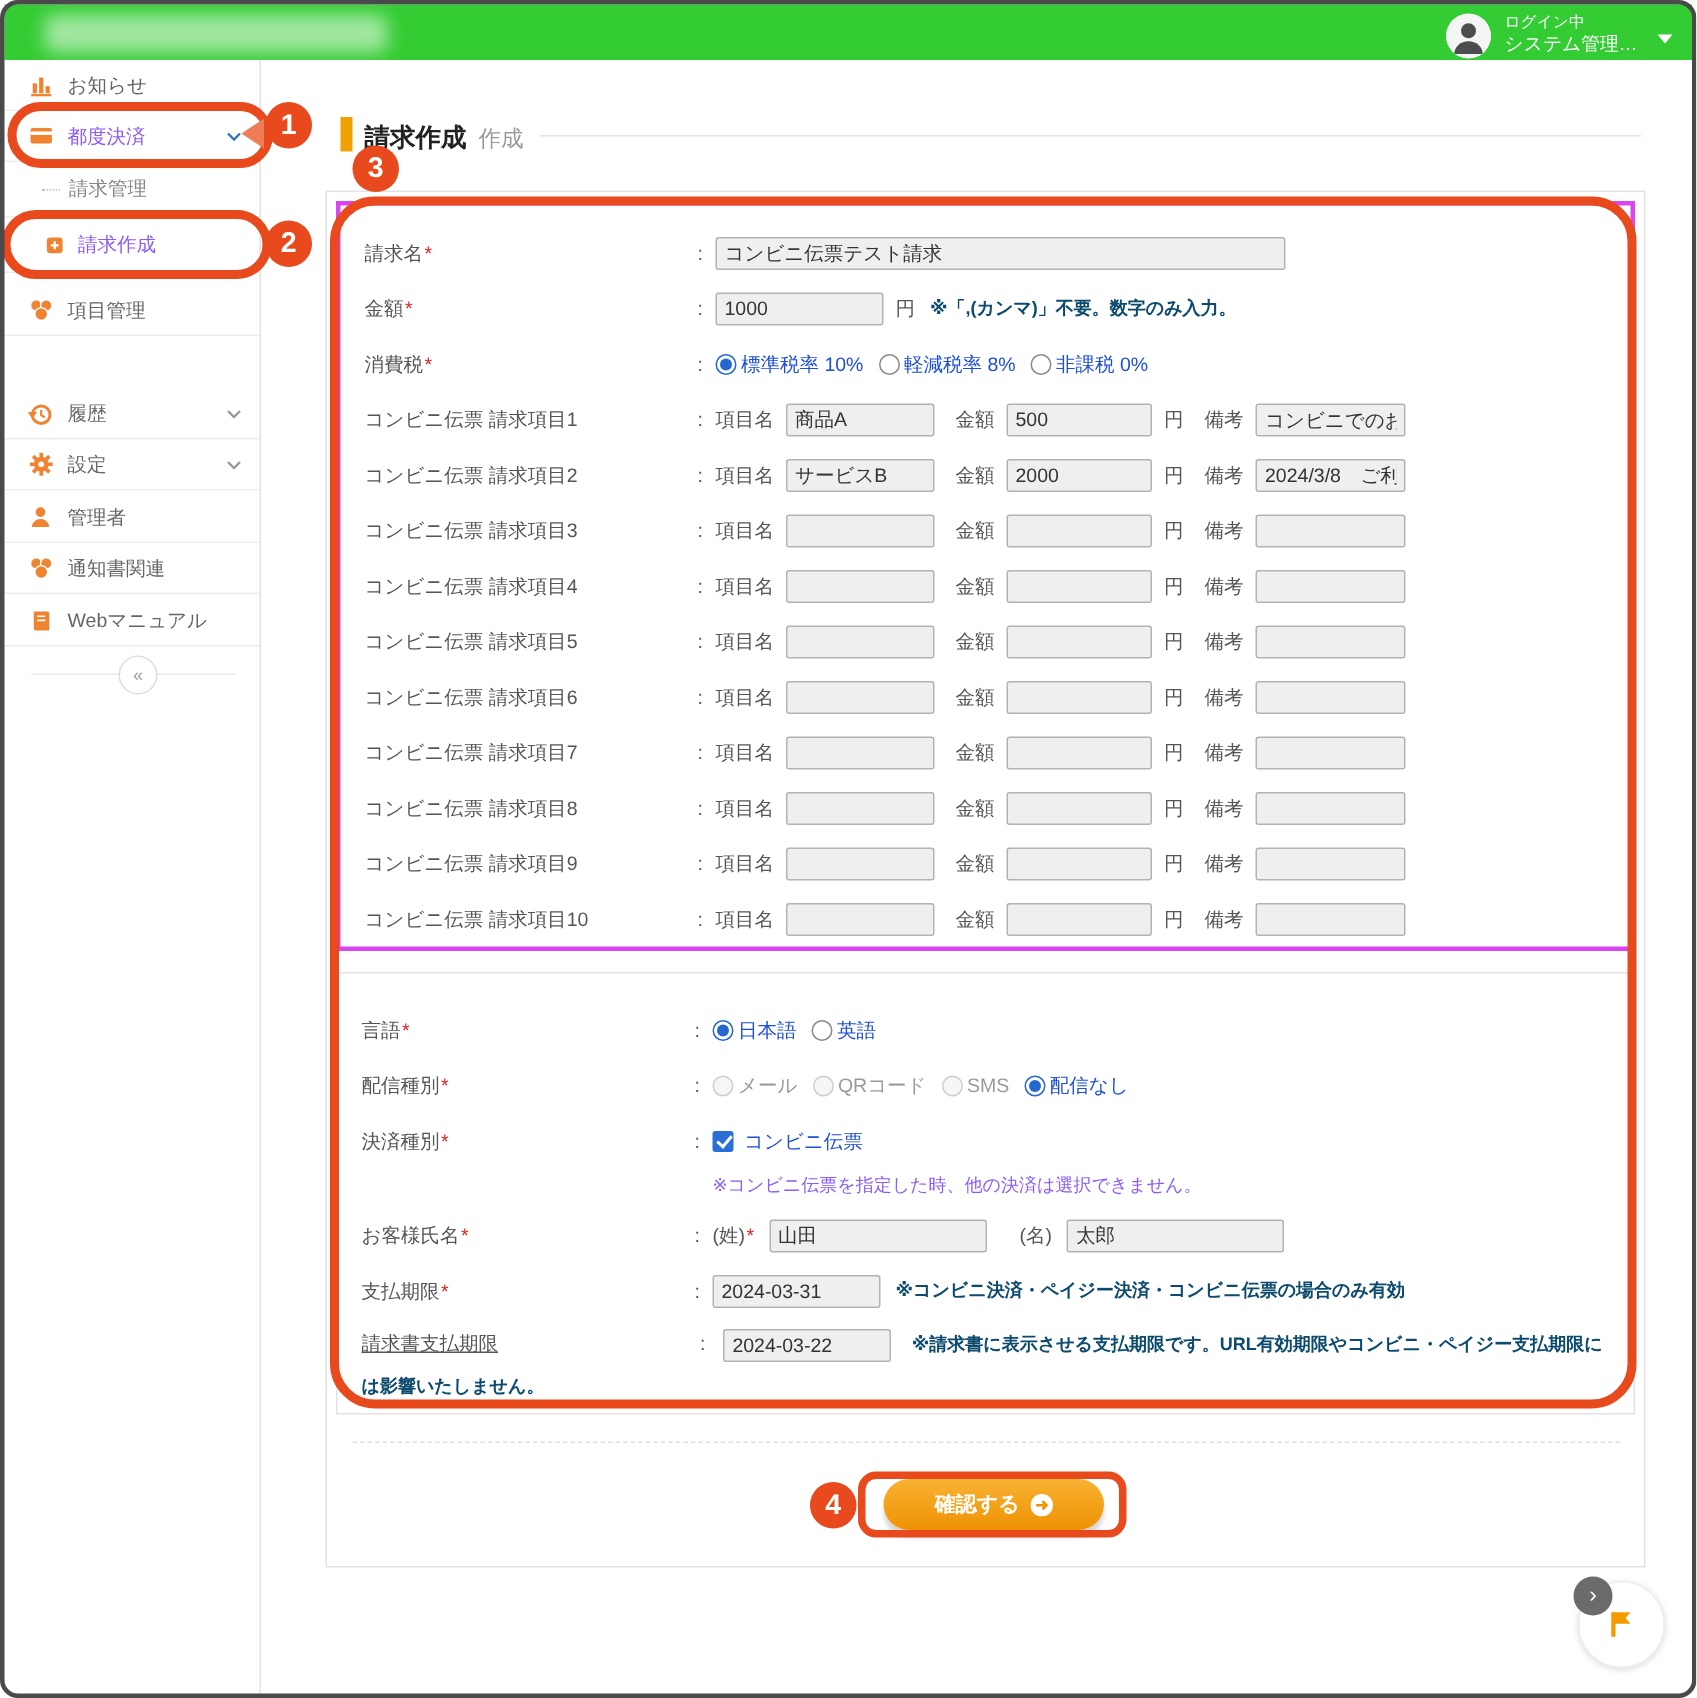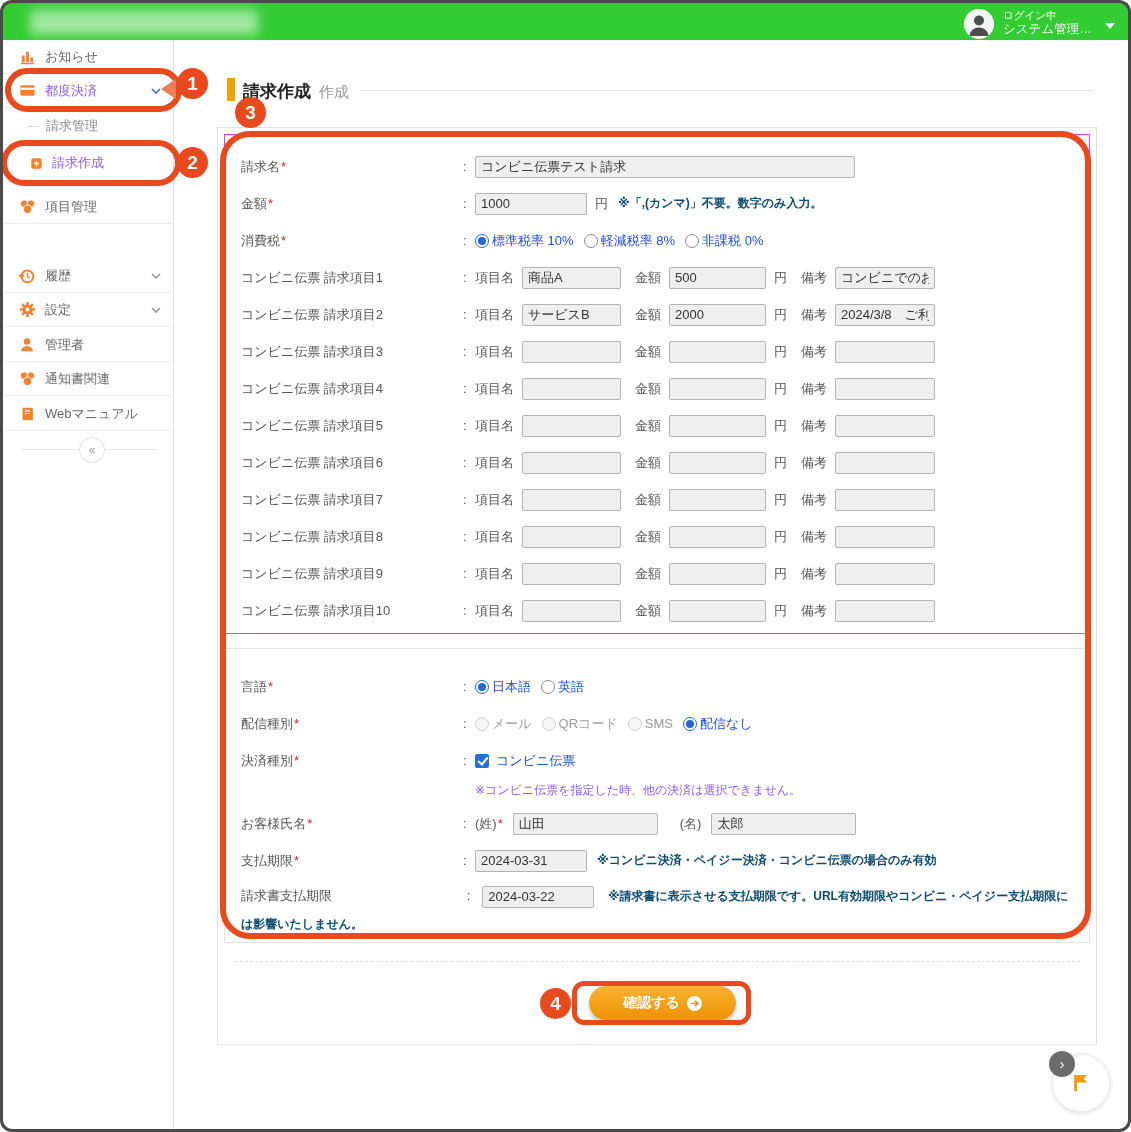--- a/index.html
+++ b/index.html
@@ -34,21 +34,21 @@
   .apointer{position:absolute;width:0;height:0;border-top:10px solid transparent;border-bottom:10px solid transparent;border-right:15px solid #ee7d55;z-index:31;}
 
   
   .title-bar{position:absolute;left:227px;top:78px;width:8px;height:23px;background:#f0a104;}
   .page-title{position:absolute;left:243px;top:80px;font-size:17px;font-weight:bold;color:#222;}
   .page-subtitle{font-size:15px;font-weight:normal;color:#999;margin-left:8px;}
   .title-hr{position:absolute;left:360px;top:90px;width:734px;border-top:1px solid #e3e3e3;}
 
   
   .panel{position:absolute;left:217px;top:127px;width:880px;height:918px;border:1px solid #e3e3e3;background:#fff;box-sizing:border-box;}
-  .boxA{position:absolute;left:6px;top:6px;width:866px;height:500px;border:1px solid #d946ef;box-sizing:border-box;padding:20px 18px 0 16px;}
+  .boxA{position:absolute;left:6px;top:6px;width:866px;height:500px;border:3px solid #d946ef;box-sizing:border-box;padding:20px 18px 0 16px;}
   .boxB{position:absolute;left:6px;top:520px;width:866px;height:295px;border:1px solid #e3e3e3;box-sizing:border-box;padding:26px 18px 0 16px;}
 
   .frow{display:flex;align-items:center;height:23px;margin-bottom:14px;font-size:13px;color:#555;white-space:nowrap;}
   .flabel{width:222px;flex:0 0 222px;color:#555;}
   .req{color:#e02020;margin-left:1px;}
   .colon{width:12px;flex:0 0 12px;color:#555;}
   .tin{background:#efefef;border:1px solid #b3b3b3;border-radius:2px;height:22px;font-size:13px;color:#333;padding:0 5px;box-sizing:border-box;font-family:inherit;overflow:hidden;}
   .tin.long{width:380px;}
   .tin.short{width:112px;}
   .tin.iname{width:99px;margin-left:8px;}
@@ -64,21 +64,21 @@
   .radio.sel{border-color:#2468cf;}
   .radio.sel::after{content:"";position:absolute;inset:2px;border-radius:50%;background:#2468cf;}
   .radio.dis{border-color:#cfcfcf;background:#f6f6f6;}
   .opt{margin-right:10px;color:#1d4ed8;}
   .opt.dim{color:#9a9a9a;}
   .checkbox{width:14px;height:14px;background:#2a6fd6;border-radius:2px;display:inline-block;position:relative;margin-right:7px;flex:0 0 14px;}
   .checkbox::after{content:"";position:absolute;left:4.5px;top:1.5px;width:4px;height:8px;border:solid #fff;border-width:0 2px 2px 0;transform:rotate(40deg);}
 
   .note-row{margin:-4px 0 14px 234px;height:16px;font-size:12px;color:#8b5cf6;}
   .brow-block{display:block;line-height:28px;font-size:13px;color:#555;}
-  .brow-block .flabel{display:inline-block;vertical-align:top;}
+  .brow-block .flabel{display:inline-block;vertical-align:top;text-decoration:underline;}
   .brow-block .colon{display:inline-block;}
   .brow-block .tin{vertical-align:middle;display:inline-block;}
   .brow-block .note{white-space:normal;}
 
   .divider{position:absolute;left:235px;top:961px;width:845px;border-top:1px dashed #ddd;}
   .confirm-btn{position:absolute;left:589px;top:986px;width:147px;height:34px;border:none;border-radius:17px;background:linear-gradient(#f9b233,#ee9203);color:#fff;font-size:14px;font-weight:bold;display:flex;align-items:center;justify-content:center;gap:7px;cursor:pointer;box-shadow:0 5px 3px rgba(0,0,0,.16);z-index:20;font-family:inherit;}
 
   
   .flag-circle{position:absolute;left:1052px;top:1054px;width:56px;height:56px;border-radius:50%;background:#fff;border:1px solid #eee;box-shadow:0 1px 5px rgba(0,0,0,.15);display:flex;align-items:center;justify-content:center;z-index:21;cursor:pointer;}
   .flag-chevron{position:absolute;left:1049px;top:1051px;width:26px;height:26px;border-radius:50%;background:#6b6b6b;color:#fff;font-size:15px;display:flex;align-items:center;justify-content:center;z-index:22;cursor:pointer;padding-bottom:2px;box-sizing:border-box;}

